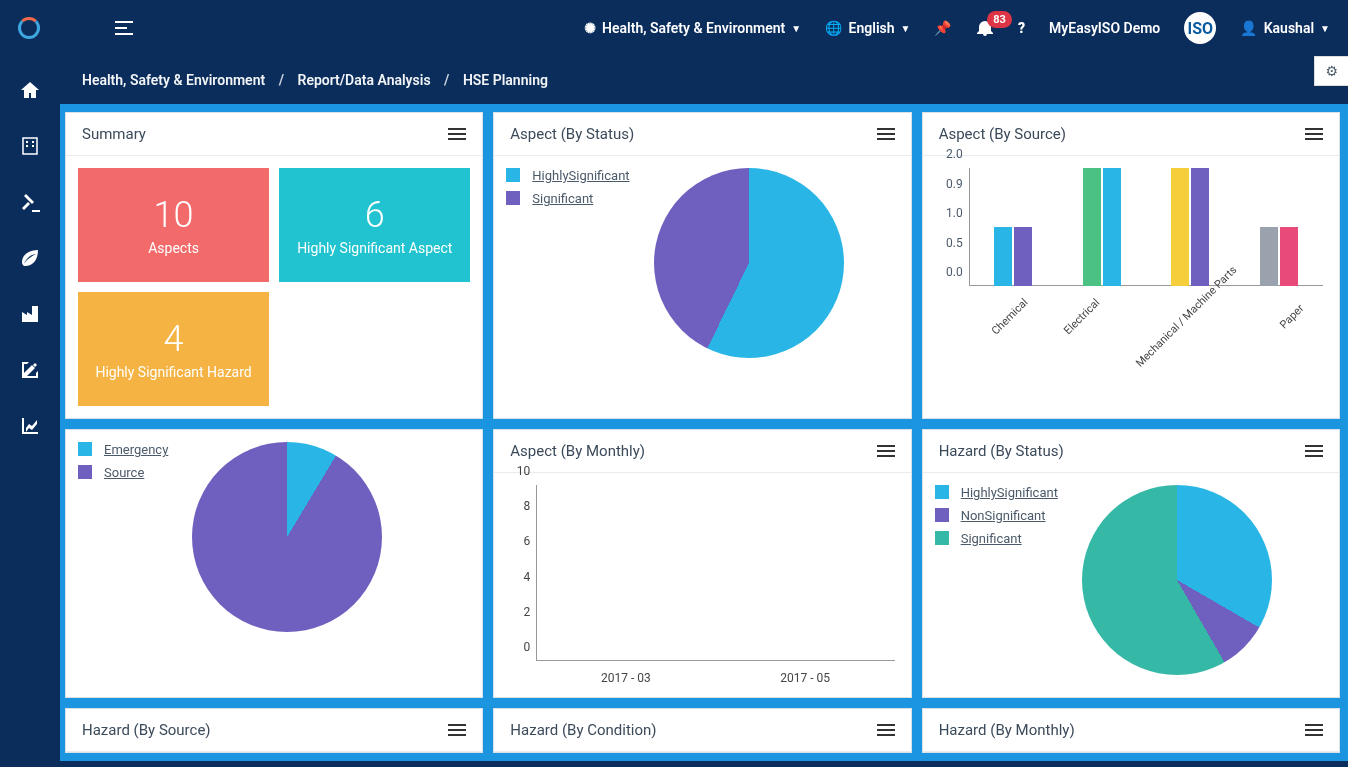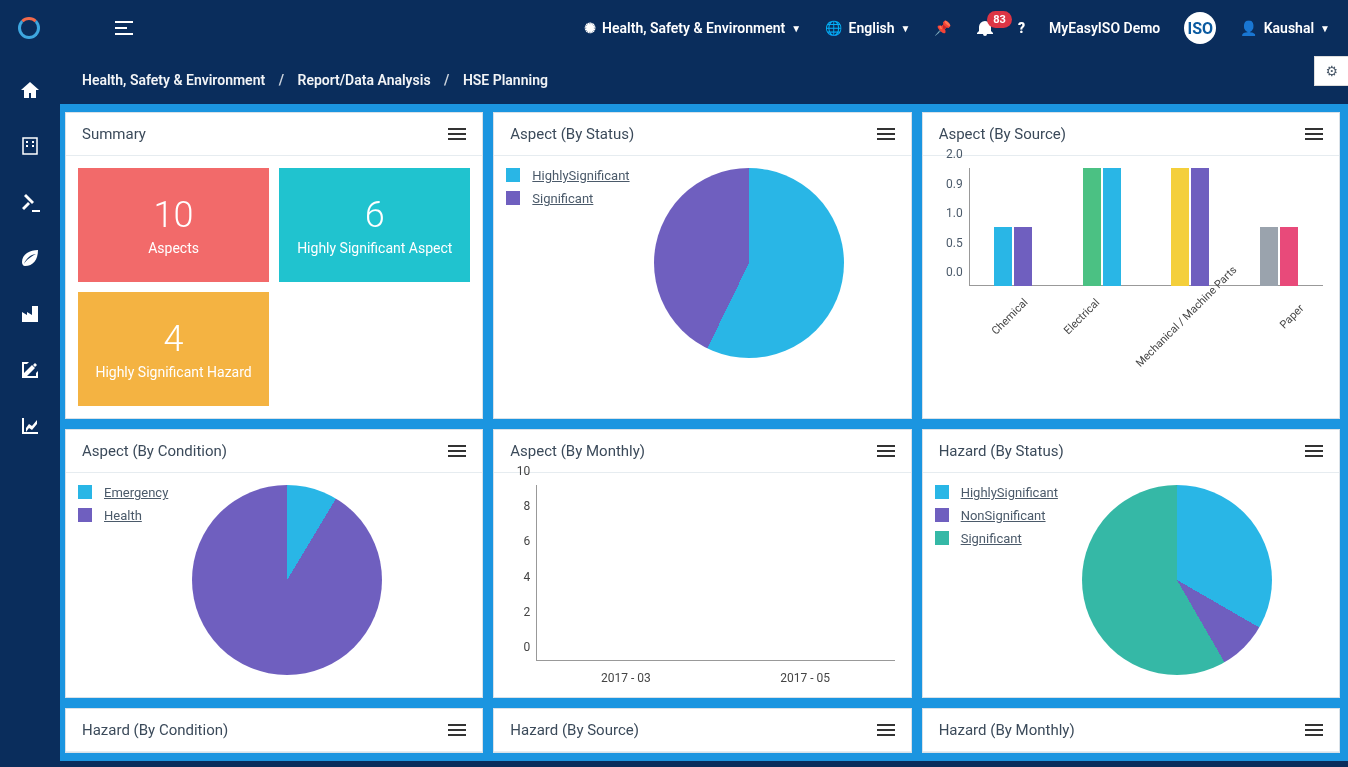--- a/index.html
+++ b/index.html
@@ -337,37 +337,29 @@
               <div class="gbar-cat">Chemical</div>
               <div class="gbar-cat">Electrical</div>
               <div class="gbar-cat">Mechanical / Machine Parts</div>
               <div class="gbar-cat">Paper</div>
             </div>
           </div>
       </div>
     </div>
 
     <div class="panel">
-      <div class="panel-header">
-        <span>Aspect (By Condition)</span>
-        <span class="panel-menu hamburger">
-            <span></span>
-            <span></span>
-            <span></span>
-          </span>
-      </div>
       <div class="panel-body pie-wrap">
         <div class="legend" id="legend-aspect-condition">
             <div class="legend-item">
               <span class="swatch" style="background:#29b6e6"></span>
               <span>Emergency</span>
             </div>
             <div class="legend-item">
               <span class="swatch" style="background:#6f5fbf"></span>
-              <span>Health</span>
+              <span>Source</span>
             </div>
           </div>
         <div class="pie" id="pie-aspect-condition" style="background: conic-gradient(rgb(41, 182, 230) -5deg, rgb(41, 182, 230) 31deg, rgb(111, 95, 191) 31deg, rgb(111, 95, 191) 355deg);"></div>
       </div>
     </div>
 
     <div class="panel">
       <div class="panel-header">
         <span>Aspect (By Monthly)</span>
         <span class="panel-menu hamburger">
@@ -426,40 +418,40 @@
               <span class="swatch" style="background:#35b8a6"></span>
               <span>Significant</span>
             </div>
           </div>
         <div class="pie" id="pie-hazard-status" style="background: conic-gradient(rgb(41, 182, 230) 0deg, rgb(41, 182, 230) 120deg, rgb(111, 95, 191) 120deg, rgb(111, 95, 191) 150deg, rgb(53, 184, 166) 150deg, rgb(53, 184, 166) 360deg);"></div>
       </div>
     </div>
 
     <div class="panel">
       <div class="panel-header">
+        <span>Hazard (By Source)</span>
+        <span class="panel-menu hamburger">
+            <span></span>
+            <span></span>
+            <span></span>
+          </span>
+      </div>
+    </div>
+    <div class="panel">
+      <div class="panel-header">
         <span>Hazard (By Condition)</span>
         <span class="panel-menu hamburger">
             <span></span>
             <span></span>
             <span></span>
           </span>
       </div>
     </div>
     <div class="panel">
       <div class="panel-header">
-        <span>Hazard (By Source)</span>
-        <span class="panel-menu hamburger">
-            <span></span>
-            <span></span>
-            <span></span>
-          </span>
-      </div>
-    </div>
-    <div class="panel">
-      <div class="panel-header">
         <span>Hazard (By Monthly)</span>
         <span class="panel-menu hamburger">
             <span></span>
             <span></span>
             <span></span>
           </span>
       </div>
     </div>
 
   </div>

